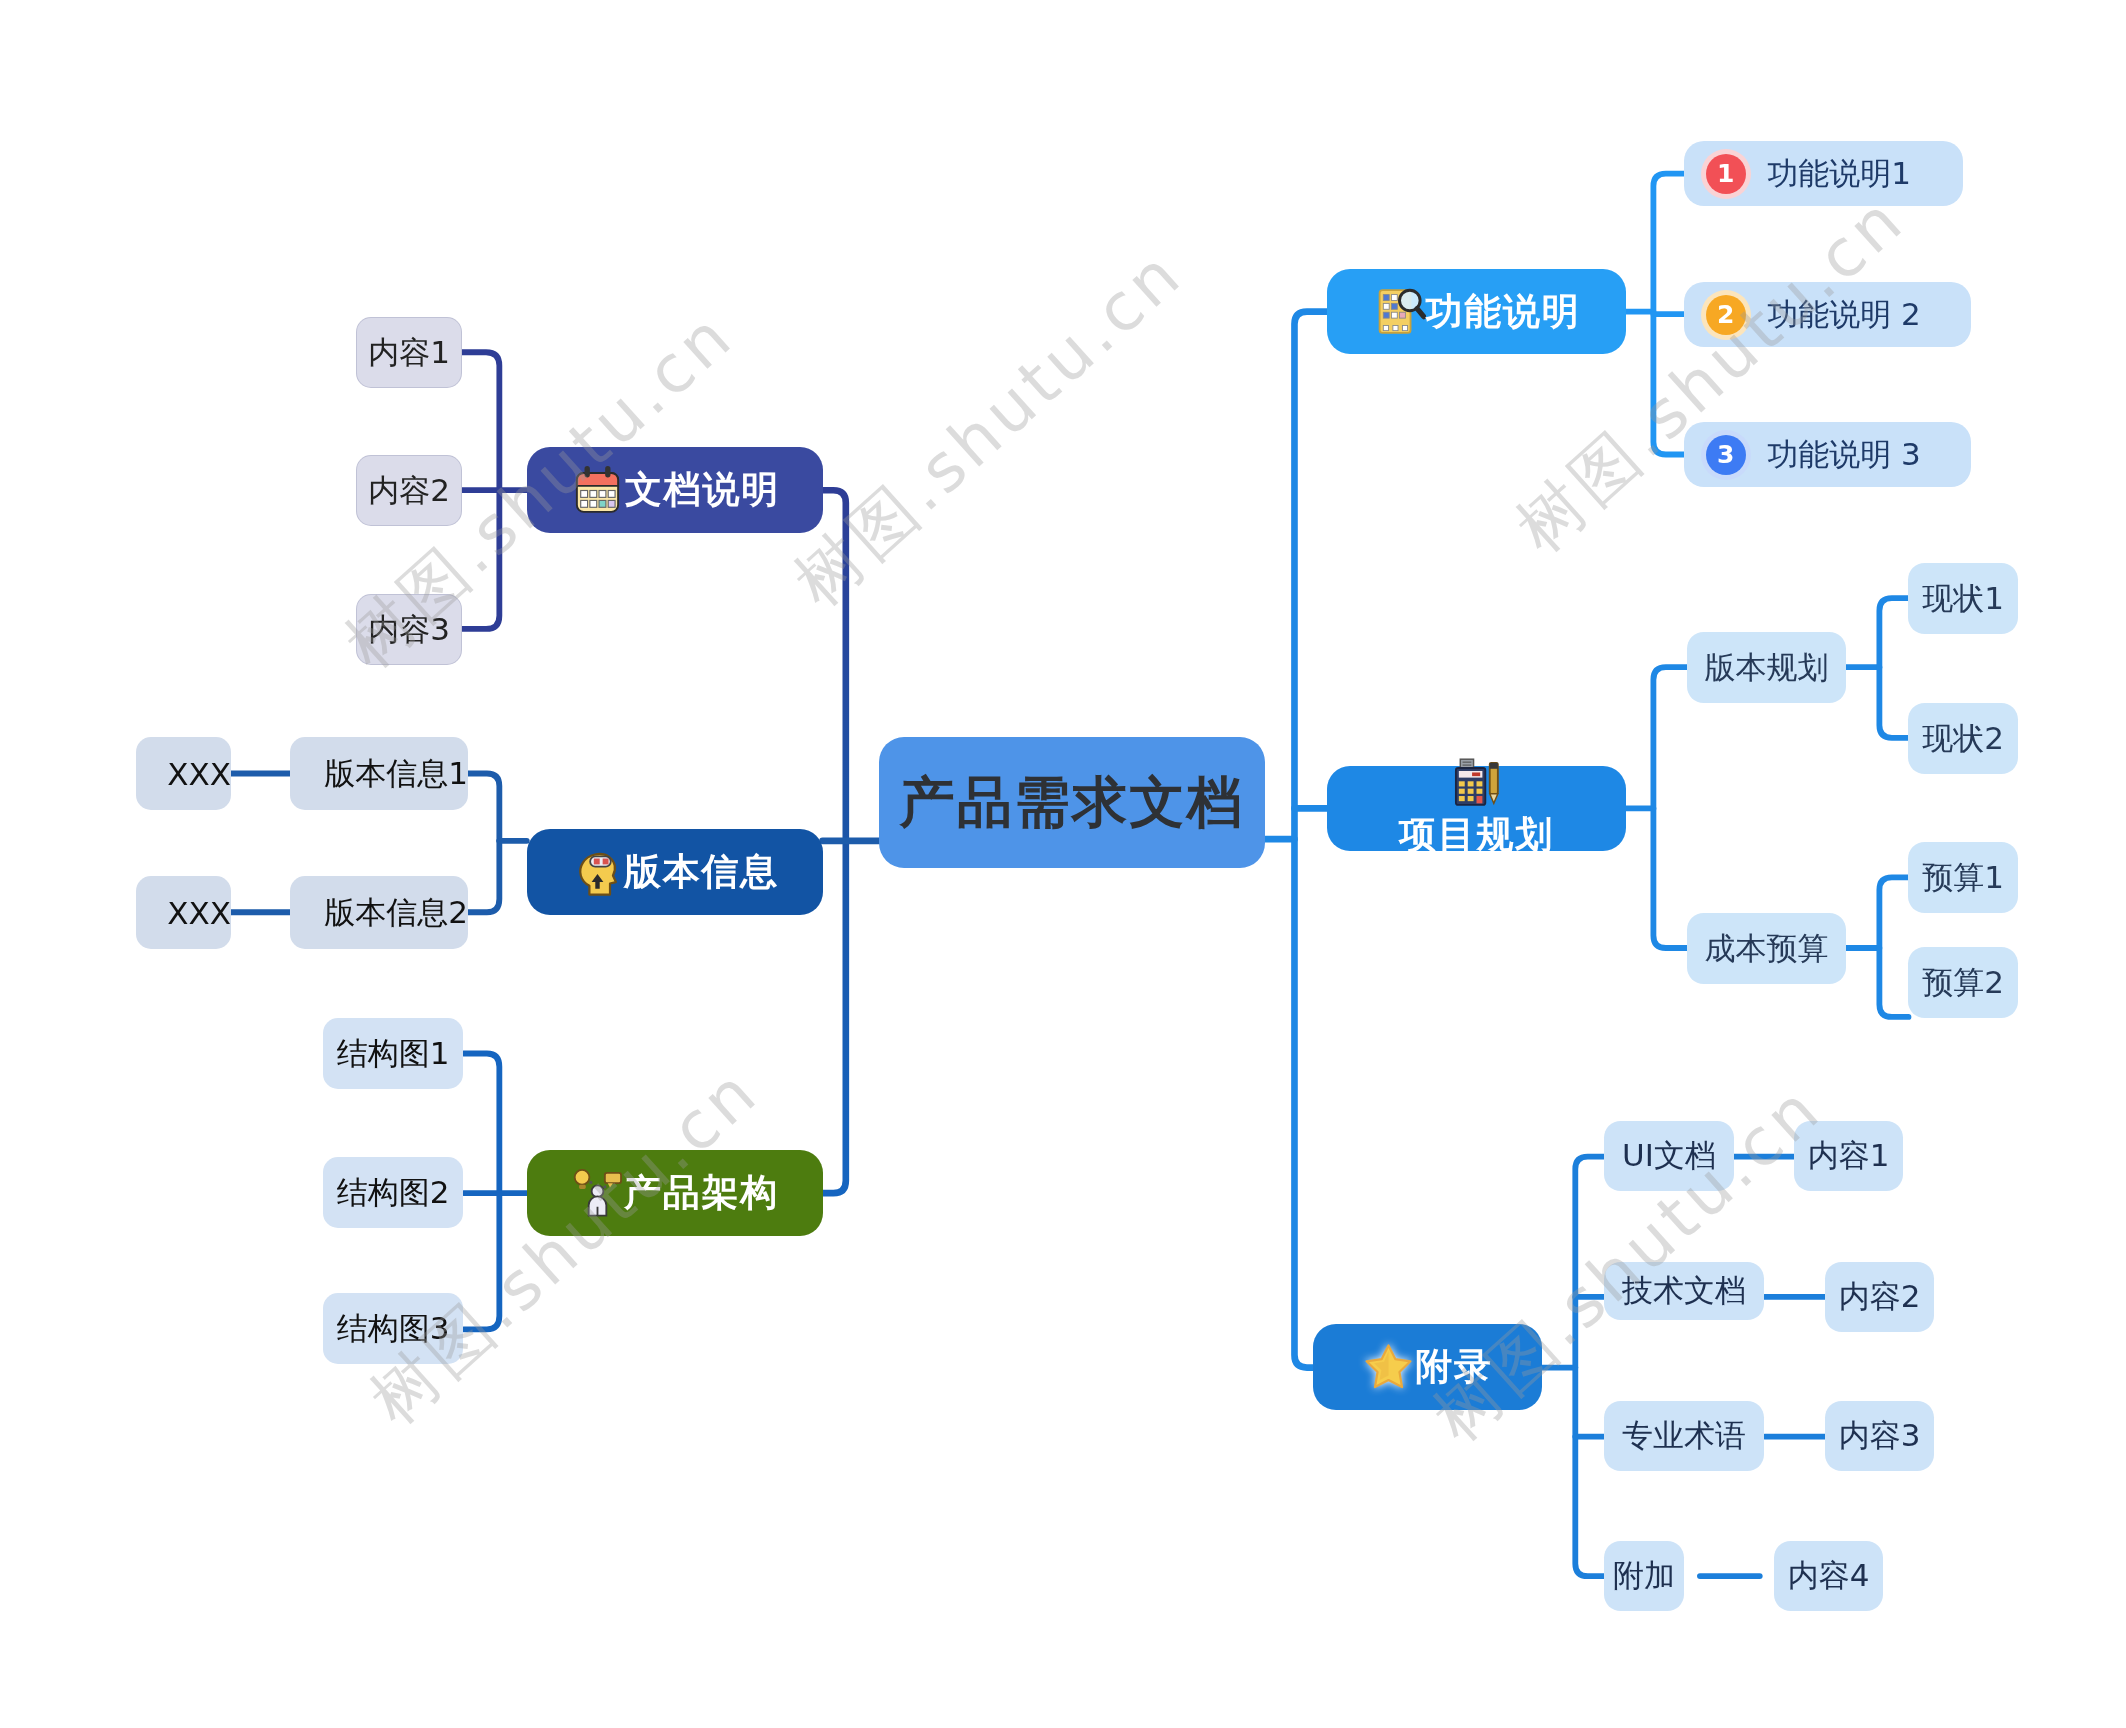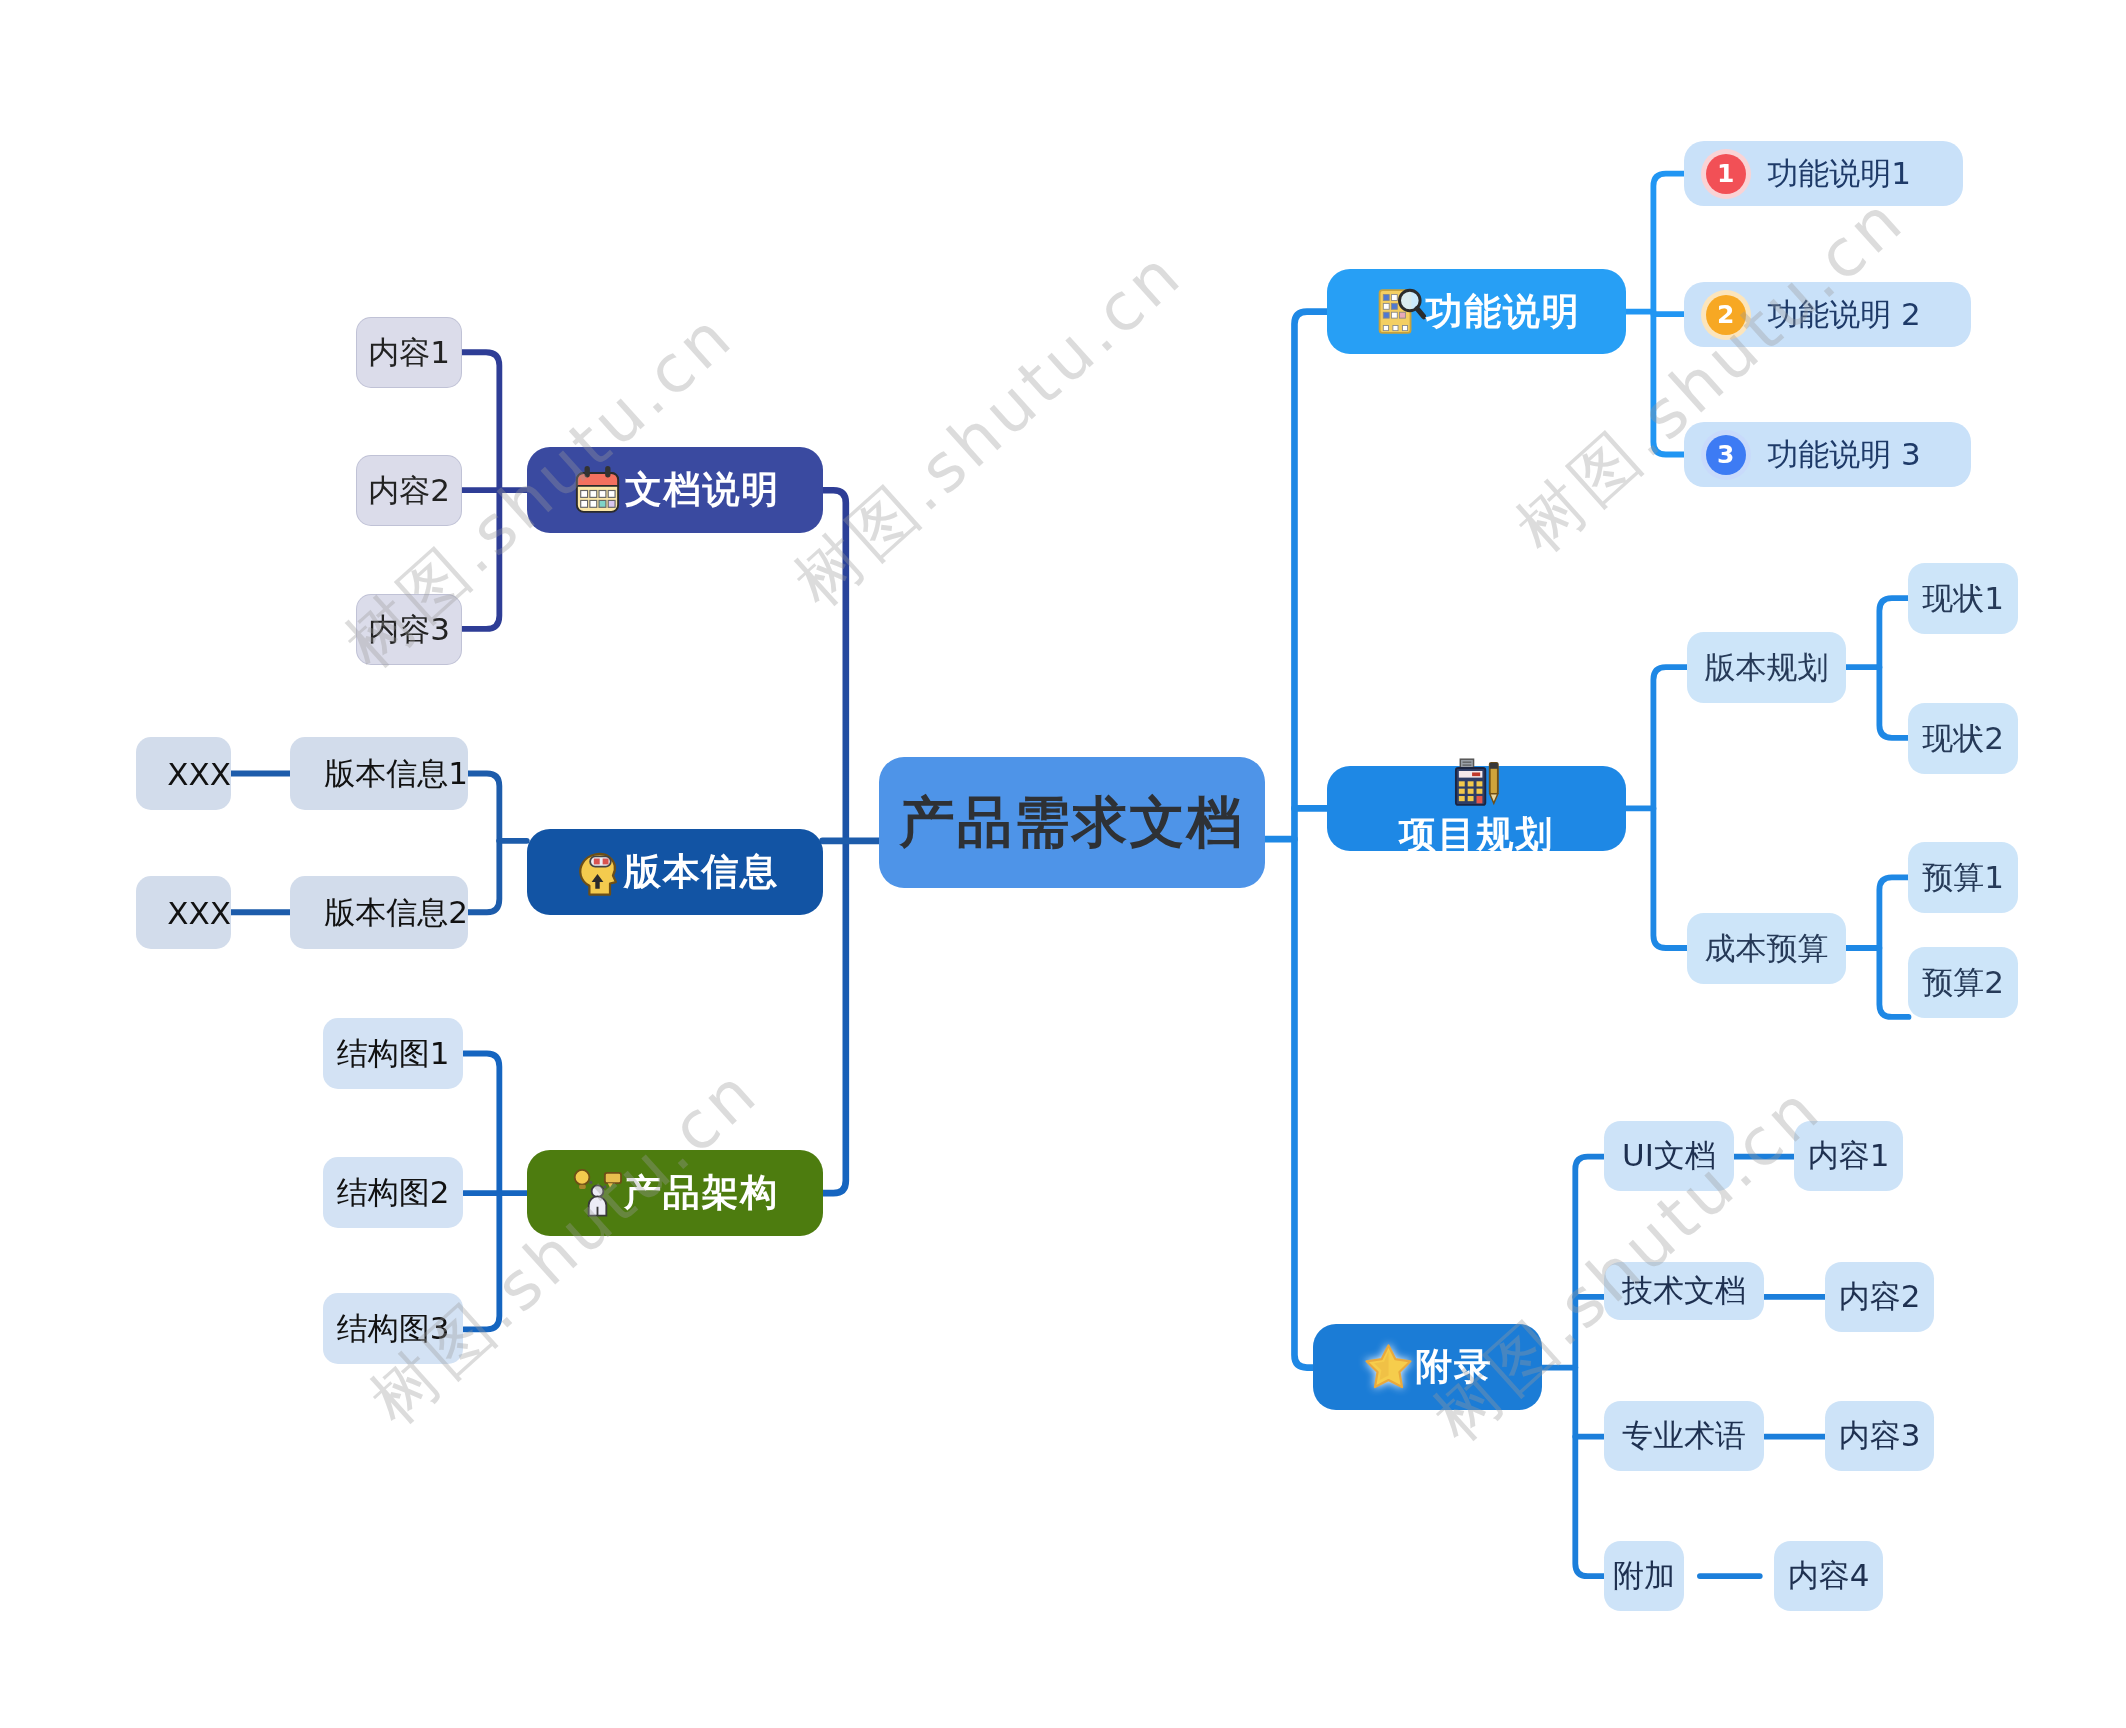--- a/index.html
+++ b/index.html
@@ -87,21 +87,21 @@
       <path stroke="#1C7FDB" stroke-width="7" d="M1931 1392 H1911 Q1896 1392 1896 1407 V1882 Q1896 1897 1911 1897 H1931"></path>
       <path stroke="#1C7FDB" stroke-width="7" d="M1896 1561 H1931"></path>
       <path stroke="#1C7FDB" stroke-width="7" d="M1896 1729 H1931"></path>
       <path stroke="#1C7FDB" stroke-width="7" d="M2087 1392 H2160"></path>
       <path stroke="#1C7FDB" stroke-width="7" d="M2124 1561 H2197"></path>
       <path stroke="#1C7FDB" stroke-width="7" d="M2124 1729 H2197"></path>
       <path stroke="#1C7FDB" stroke-width="7" d="M2046 1897 H2118"></path>
     </g>
   </svg>
 
-  <div class="n root" style="left:879px;top:757px;width:386px;height:131px">
+  <div class="n root" style="left:879px;top:737px;width:386px;height:131px">
     <span>产品需求文档</span>
   </div>
 
   <div class="n topic t-doc" style="left:527px;top:447px;width:296px;height:86px">
     <span class="icn">
       <svg viewBox="0 0 72 72" width="55" height="55">
         <rect x="9" y="13" width="54" height="51" rx="9" fill="#FBE7A6" stroke="#2b2b2b" stroke-width="2.5"></rect>
         <path d="M9 30 V22 a9 9 0 0 1 9-9 h36 a9 9 0 0 1 9 9 v8 z" fill="#F4705F" stroke="#2b2b2b" stroke-width="2.5"></path>
         <rect x="19" y="4" width="7" height="15" rx="3.5" fill="#333"></rect>
         <rect x="46" y="4" width="7" height="15" rx="3.5" fill="#333"></rect>

